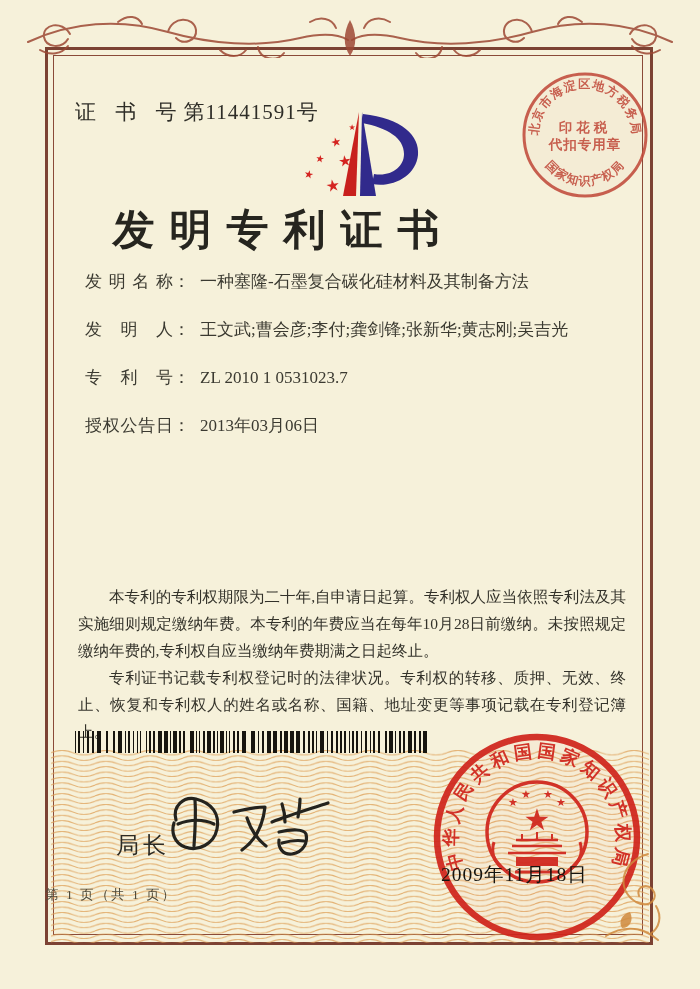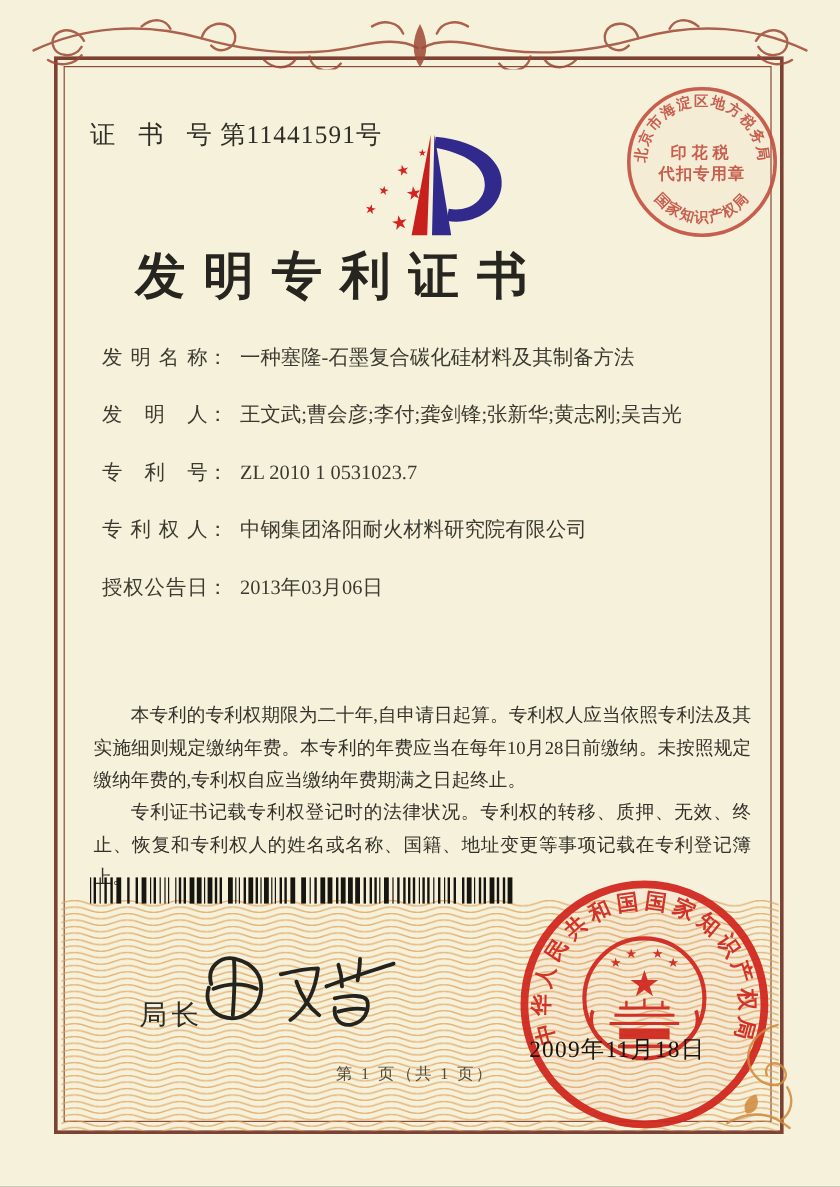--- a/index.html
+++ b/index.html
@@ -11,21 +11,21 @@
   
   .frame-outer{position:absolute;left:45px;top:47px;width:602px;height:892px;border:3px solid #7c4233;}
   .frame-inner{position:absolute;left:53px;top:55px;width:588px;height:878px;border:1px solid #8a4a38;}
   
   .cert-no{position:absolute;left:75px;top:98px;font-size:21px;color:#2e2d27;}
   .cert-no .pre{letter-spacing:7px;}
   .cert-no .num{letter-spacing:1px;}
   .doc-title{position:absolute;left:0;top:202px;width:552px;text-align:center;
     font-size:42px;font-weight:bold;letter-spacing:15px;padding-left:15px;box-sizing:border-box;color:#26251f;}
   
-  .fields{position:absolute;left:85px;top:286px;width:540px;}
+  .fields{position:absolute;left:85px;top:270px;width:540px;}
   .field-row{height:48px;font-size:17px;color:#3b3a31;white-space:nowrap;}
   .field-label{display:inline-block;width:88px;text-align:justify;text-align-last:justify;color:#3b3a31;}
   .field-colon{display:inline-block;}
   .field-value{margin-left:10px;}
   
   .body-text{position:absolute;left:78px;top:583px;width:548px;font-size:15.5px;line-height:27px;
     text-align:justify;color:#33322a;}
   .body-text p{margin:0;text-indent:2em;}
   
   .barcode-wrap{position:absolute;left:75px;top:731px;z-index:3;}
@@ -35,21 +35,21 @@
   .signer-title{position:absolute;left:116px;top:830px;font-size:23px;letter-spacing:4px;color:#2c2b25;z-index:3;}
   .signature{position:absolute;left:150px;top:782px;z-index:3;}
   
   .seal{position:absolute;left:426px;top:726px;z-index:2;}
   .issue-date{position:absolute;left:441px;top:861px;font-size:19.5px;letter-spacing:1px;color:#15140f;z-index:4;}
   
   .tax-stamp{position:absolute;left:506px;top:56px;z-index:2;}
   .logo{position:absolute;left:296px;top:106px;z-index:2;}
   .top-ornament{position:absolute;left:0;top:6px;z-index:1;}
   .corner-flourish{position:absolute;left:586px;top:846px;z-index:2;}
-  .footer{position:absolute;left:45px;top:886px;width:602px;text-align:center;
+  .footer{position:absolute;left:45px;top:886px;width:602px;
     font-size:13.5px;letter-spacing:2px;color:#4f4a3a;z-index:4;}
 </style>
 </head>
 <body>
 
 <div id="page">
 
   <svg class="top-ornament" width="700" height="52" viewBox="0 0 700 52">
     <g id="flL" stroke="#9d4834" fill="none" stroke-width="2" stroke-linecap="round" opacity="0.85">
       <path d="M28,36 C70,16 120,12 168,26 C210,38 258,42 300,32 C322,27 338,28 348,34"></path>
@@ -117,23 +117,20 @@
 
   <div class="fields">
     <div class="field-row">
       <span class="field-label">发明名称</span><span class="field-colon">：</span><span class="field-value">一种塞隆-石墨复合碳化硅材料及其制备方法</span>
     </div>
     <div class="field-row">
       <span class="field-label">发明人</span><span class="field-colon">：</span><span class="field-value">王文武;曹会彦;李付;龚剑锋;张新华;黄志刚;吴吉光</span>
     </div>
     <div class="field-row">
       <span class="field-label">专利号</span><span class="field-colon">：</span><span class="field-value">ZL 2010 1 0531023.7</span>
-    </div>
-    <div class="field-row">
-      <span class="field-label">专利权人</span><span class="field-colon">：</span><span class="field-value">中钢集团洛阳耐火材料研究院有限公司</span>
     </div>
     <div class="field-row">
       <span class="field-label">授权公告日</span><span class="field-colon">：</span><span class="field-value">2013年03月06日</span>
     </div>
   </div>
 
   <div class="body-text">
     <p>本专利的专利权期限为二十年,自申请日起算。专利权人应当依照专利法及其实施细则规定缴纳年费。本专利的年费应当在每年10月28日前缴纳。未按照规定缴纳年费的,专利权自应当缴纳年费期满之日起终止。</p>
     <p>专利证书记载专利权登记时的法律状况。专利权的转移、质押、无效、终止、恢复和专利权人的姓名或名称、国籍、地址变更等事项记载在专利登记簿上。</p>
   </div>

